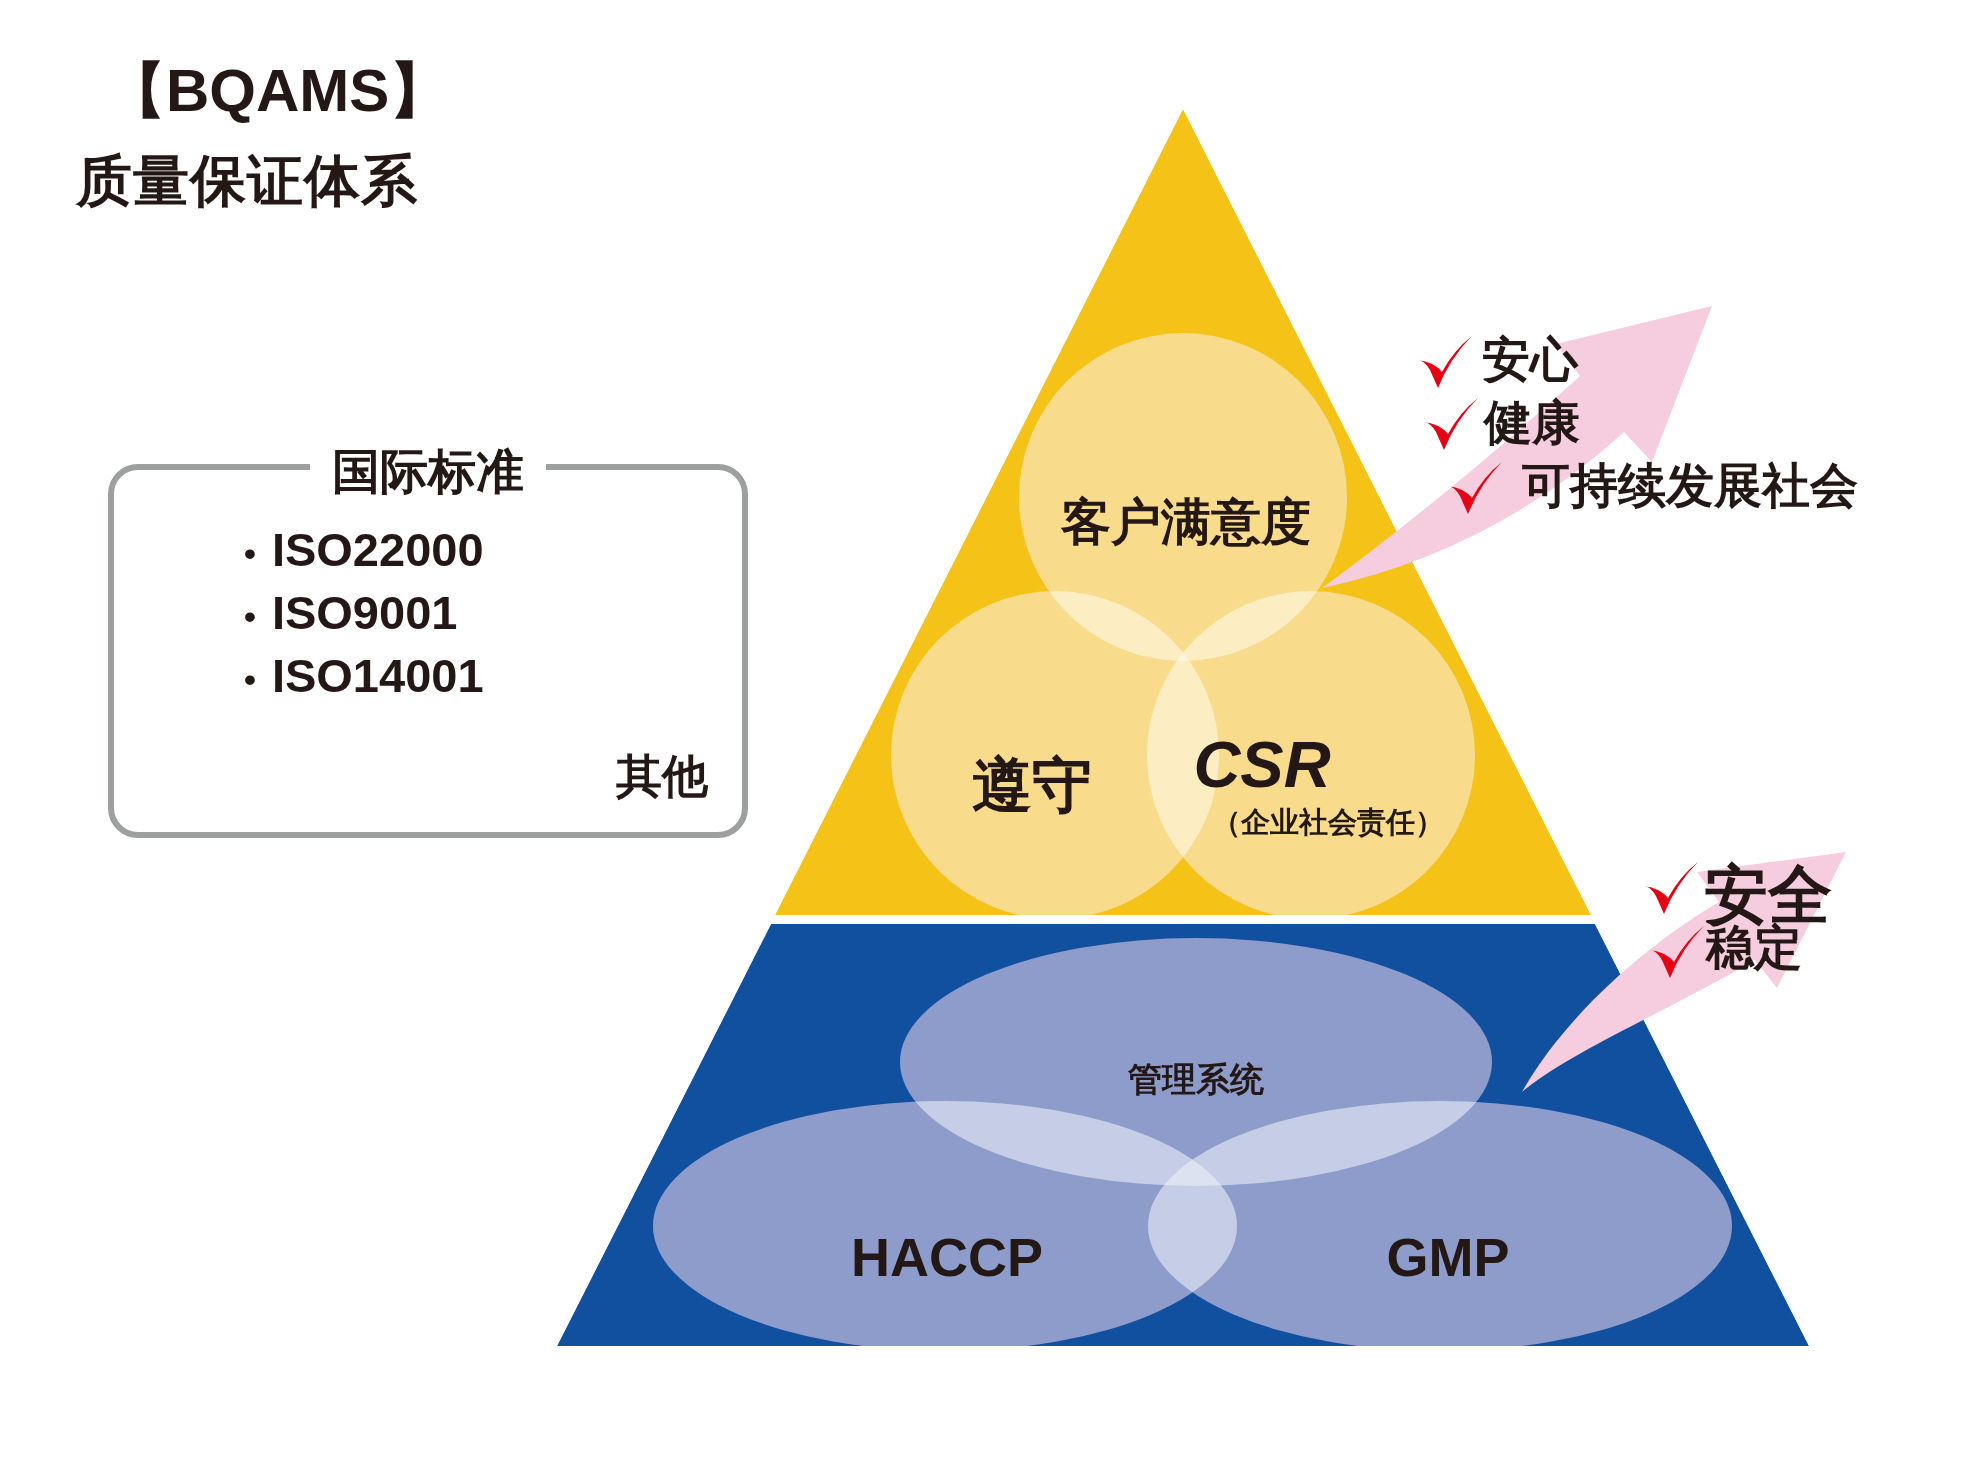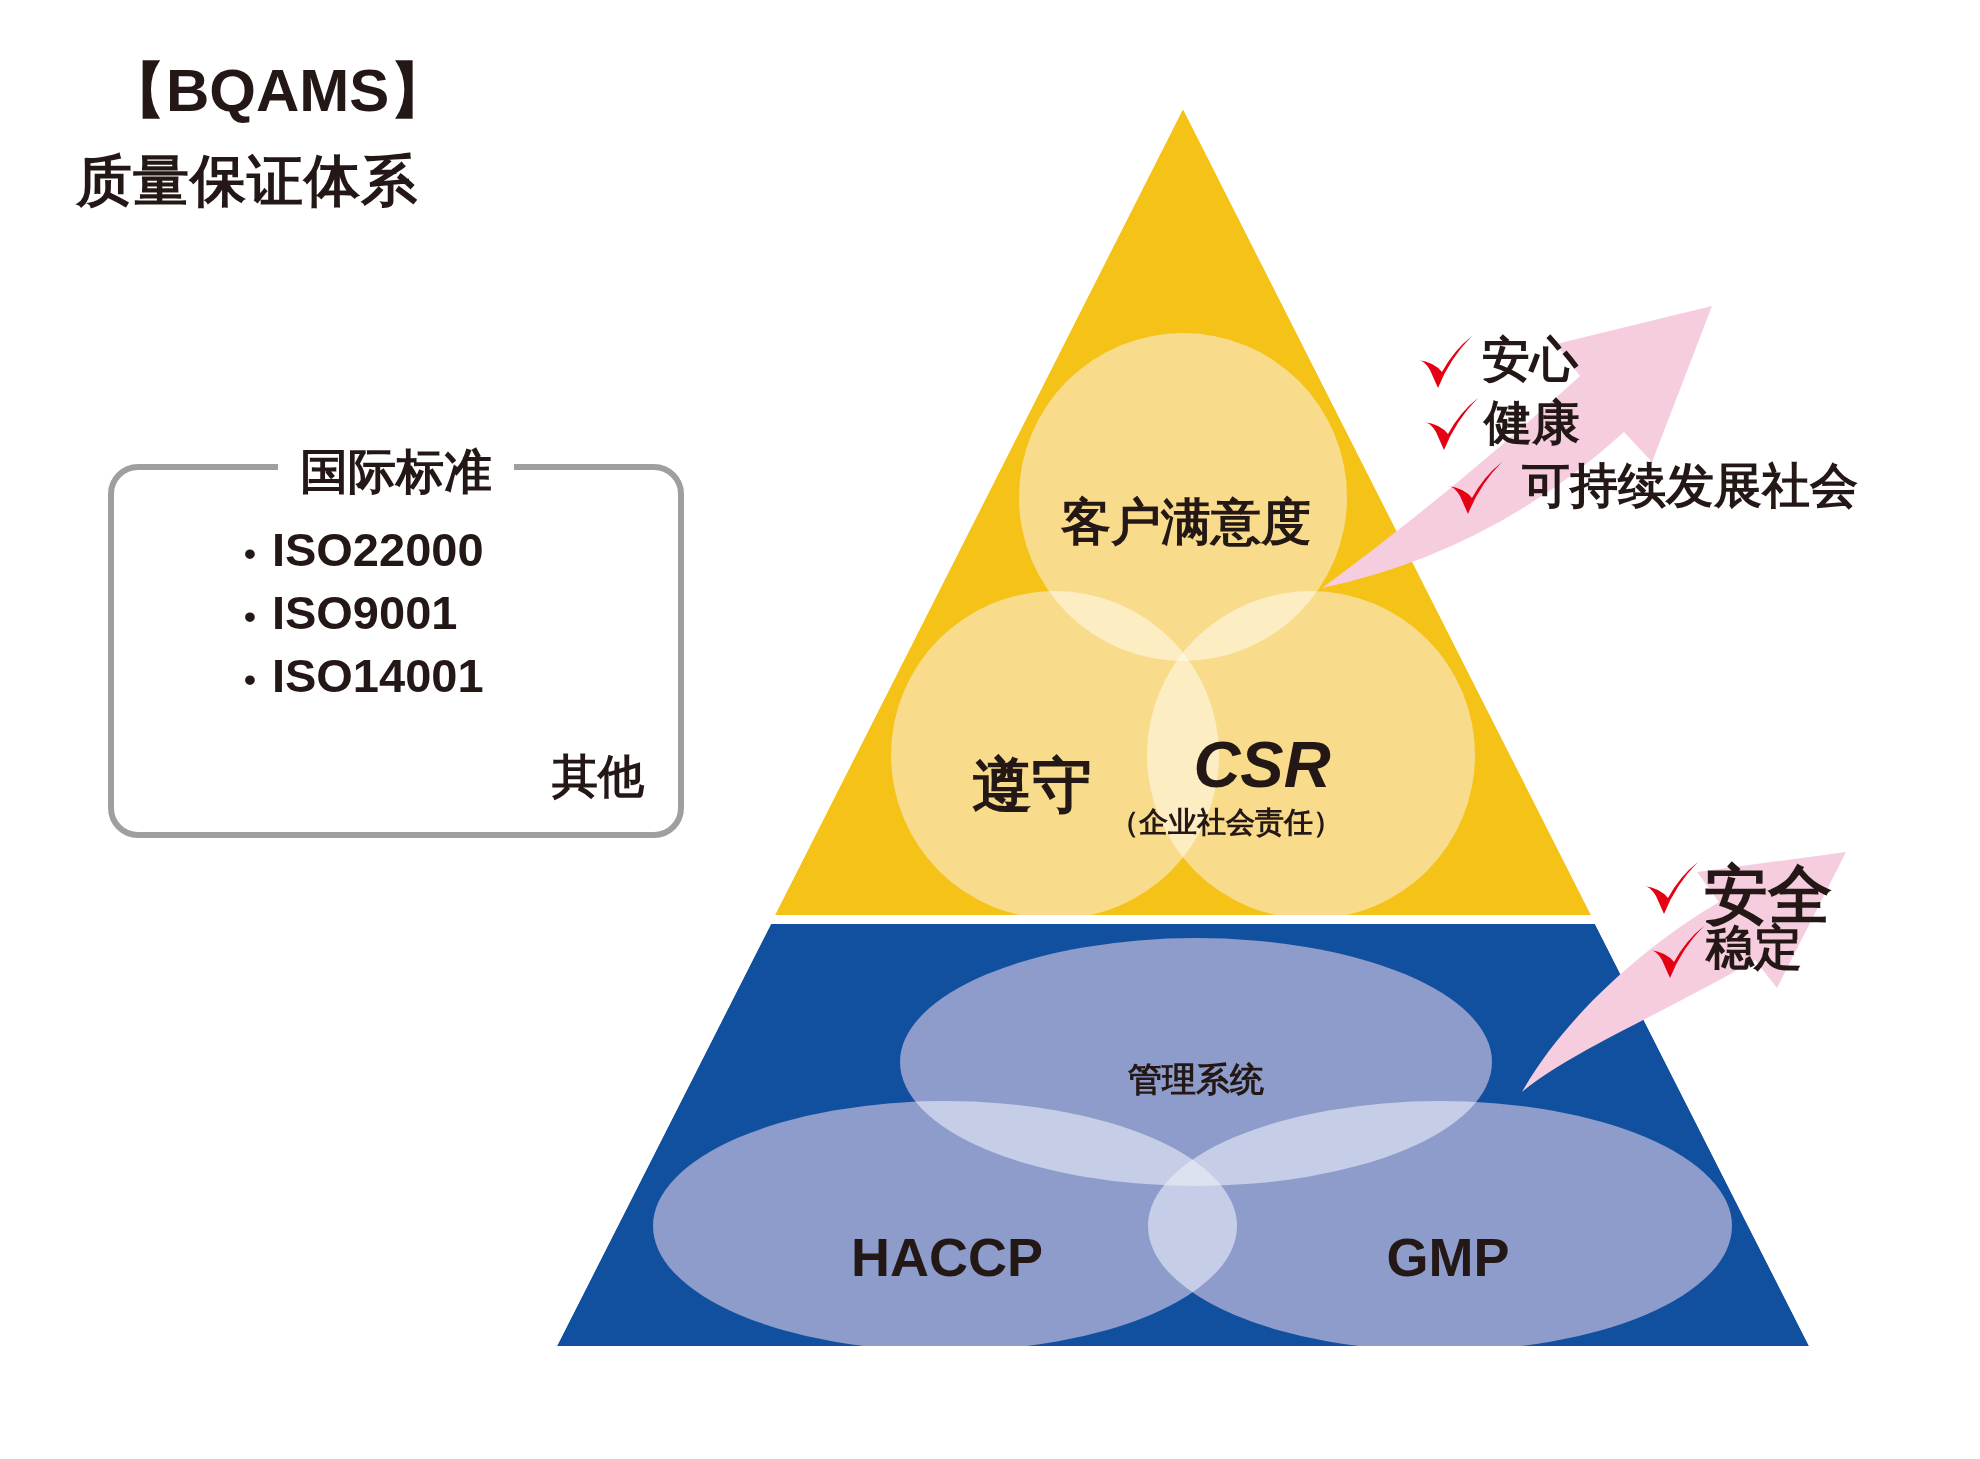--- a/index.html
+++ b/index.html
@@ -18,21 +18,21 @@
     white-space:nowrap;
     line-height:1.1;
   }
   .ctr{transform:translate(-50%,-50%);margin-top:32px;}
   .title-line1{left:106px;top:58px;font-size:60px;text-align:right;}
   .title-line2{left:76px;top:150px;font-size:56px;letter-spacing:1px;}
 
   .std-box{
     position:absolute;
     left:108px;top:464px;
-    width:576px;height:374px;
+    width:640px;height:374px;
     border:6px solid #9E9F9F;
     border-radius:30px;
     box-sizing:border-box;
     background:#ffffff;
   }
   .std-box .box-title{
     position:absolute;
     left:50%;top:-30px;
     transform:translateX(-50%);
     background:#ffffff;
@@ -55,21 +55,21 @@
     position:absolute;
     right:34px;bottom:24px;
     font-size:46px;
     font-weight:bold;
     color:#231815;
   }
 
   .c-top{left:1186px;top:490px;font-size:50px;}
   .c-left{left:1032px;top:754px;font-size:60px;}
   .c-right{left:1262px;top:733px;font-size:65px;font-style:italic;}
-  .c-right-sub{left:1226px;top:791px;font-size:29px;}
+  .c-right-sub{left:1328px;top:791px;font-size:29px;}
   .e-top{left:1196px;top:1048px;font-size:34px;}
   .e-left{left:947px;top:1226px;font-size:54px;}
   .e-right{left:1448px;top:1226px;font-size:54px;}
 
   .o1{left:1482px;top:334px;font-size:48px;}
   .o2{left:1484px;top:397px;font-size:48px;}
   .o3{left:1522px;top:460px;font-size:48px;}
   .o4{left:1704px;top:860px;font-size:64px;}
   .o5{left:1706px;top:922px;font-size:48px;}
 </style>

